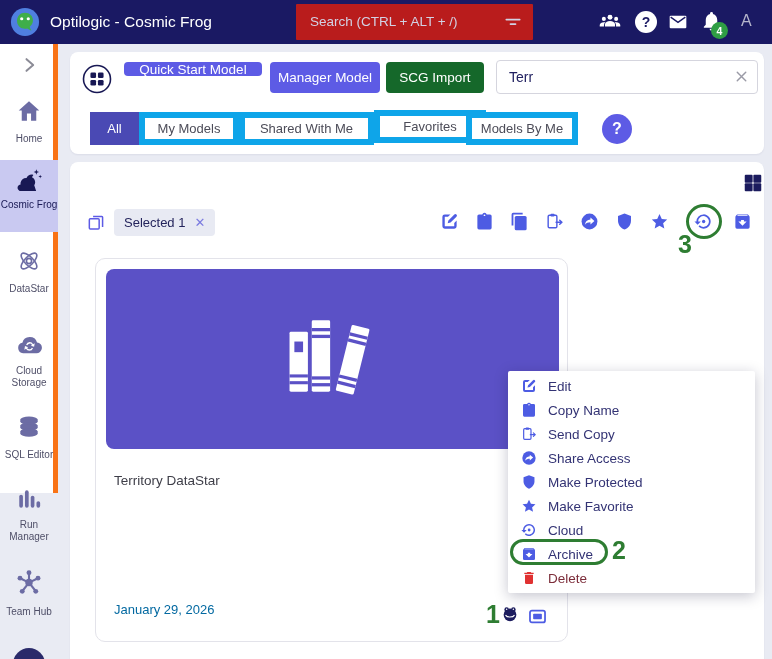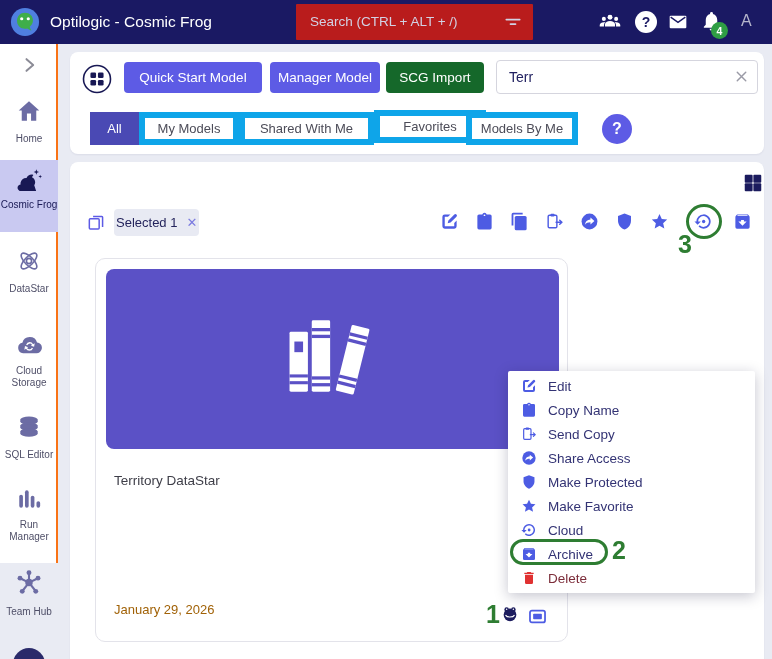--- a/index.html
+++ b/index.html
@@ -11,42 +11,42 @@
   .ic{display:block}
   
   .topbar{left:0;top:0;width:772px;height:44px;background:#1a1963;z-index:20}
   .tb-title{color:#fff;font-size:15.5px;font-weight:500;line-height:44px}
   .tb-pill{background:#b91c1c;border-radius:1px;color:#d2d2e4}
   .tb-pill-label{font-size:13.5px;line-height:36px;padding-left:14px;color:#d2d2e4;white-space:nowrap}
   .badge{background:#2f9e44;color:#fff;border-radius:50%;font-size:10.5px;font-weight:700;
          display:flex;align-items:center;justify-content:center}
   .circle-help{border-radius:50%;display:flex;align-items:center;justify-content:center;font-weight:700}
   
-  .sidebar{left:0;top:44px;width:58px;height:519px;background:#fff;border-right:2px solid #f97316;z-index:10}
+  .sidebar{left:0;top:44px;width:58px;height:449px;background:#fff;border-right:5px solid #f97316;z-index:10}
   .side-label{width:58px;text-align:center;font-size:10px;line-height:1.18;color:#4f4f68}
   .side-active{background:#c9c9f1}
   
   .panel{background:#fff;border-radius:8px;box-shadow:0 1px 2px rgba(25,25,90,.07)}
   .btn{border:none;border-radius:4px;color:#fff;font-size:13.5px;font-weight:500;
        font-family:"Liberation Sans",sans-serif;cursor:pointer;display:flex;align-items:center;justify-content:center}
   .searchbox{border:1px solid #d5d5de;border-radius:4px;background:#fff}
   .searchbox input{border:none;outline:none;width:210px;height:30px;margin:1px 0 0 12px;
        font-size:14px;color:#202060;font-family:"Liberation Sans",sans-serif;background:transparent}
   .tab{height:33px;border:6px solid #0ea5e9;background:#fff;color:#4c4c58;font-size:13px;
        display:flex;align-items:center;justify-content:center}
   .tab.active{background:#4a49b4;border-color:#4a49b4;color:#fff}
-  .chip{display:inline-flex;align-items:center;gap:9px;height:27px;padding:0 2px;
+  .chip{display:inline-flex;align-items:center;gap:9px;height:27px;padding:0 10px;
         background:#e8eaf3;border-radius:4px}
   .chip-label{font-size:13px;color:#24245c}
   .chip-x{font-size:13px;color:#7b7be0}
   
   .card{background:#fff;border:1px solid #e3e3ea;border-radius:10px;z-index:1}
   .card-hero{background:#5b51c6;border-radius:8px}
   .card-title{font-size:13.5px;color:#3e3e48}
-  .card-date{font-size:13px;color:#a16207}
+  .card-date{font-size:13px;color:#0369a1}
   
   .menu{background:#fff;border-radius:2px;box-shadow:0 3px 14px rgba(20,20,60,.25);padding:3px 0;z-index:5}
   .menu-row{display:flex;align-items:center;height:24px;padding:0 13px;cursor:pointer}
   .menu-ic{width:16px;height:16px;color:#4d5ce3;flex:0 0 16px}
   .menu-label{margin-left:11px;font-size:13.5px;color:#333374}
   .menu-row.danger .menu-ic{color:#e03131}
   .menu-row.danger .menu-label{color:#7c2d3a}
   
   .anno{z-index:9;pointer-events:none}
   .anno-num{color:#2e7d32;font-size:25px;font-weight:700}
@@ -313,21 +313,21 @@
     <div class="ab" style="left:13px;top:604px;width:32px;height:32px;background:#2a2a6a;border-radius:50%"></div>
   </div>
 
   <div class="ab panel" style="left:70px;top:52px;width:694px;height:102px"></div>
 
   <span class="ab ic" style="left:82px;top:64px;width:30px;height:30px;color:#181854">
       <svg viewBox="0 0 32 32">
         <use href="#i-apps"></use>
       </svg>
     </span>
-  <button class="ab btn" style="left:124px;top:62px;width:138px;height:31px;background:#5d5be5">Quick Start Model</button>
+  <button class="ab btn" style="left:124px;top:62px;width:138px;height:14px;background:#5d5be5">Quick Start Model</button>
   <button class="ab btn" style="left:270px;top:62px;width:110px;height:31px;background:#5d5be5">Manager Model</button>
   <button class="ab btn" style="left:386px;top:62px;width:98px;height:31px;background:#15682a">SCG Import</button>
 
   <div class="ab searchbox" style="left:496px;top:60px;width:262px;height:34px">
     <input type="text" value="Terr" style="">
   </div>
   <span class="ab ic" style="left:733px;top:68px;width:17px;height:17px;color:#9a9aa6">
       <svg viewBox="0 0 24 24">
         <use href="#i-x"></use>
       </svg>

